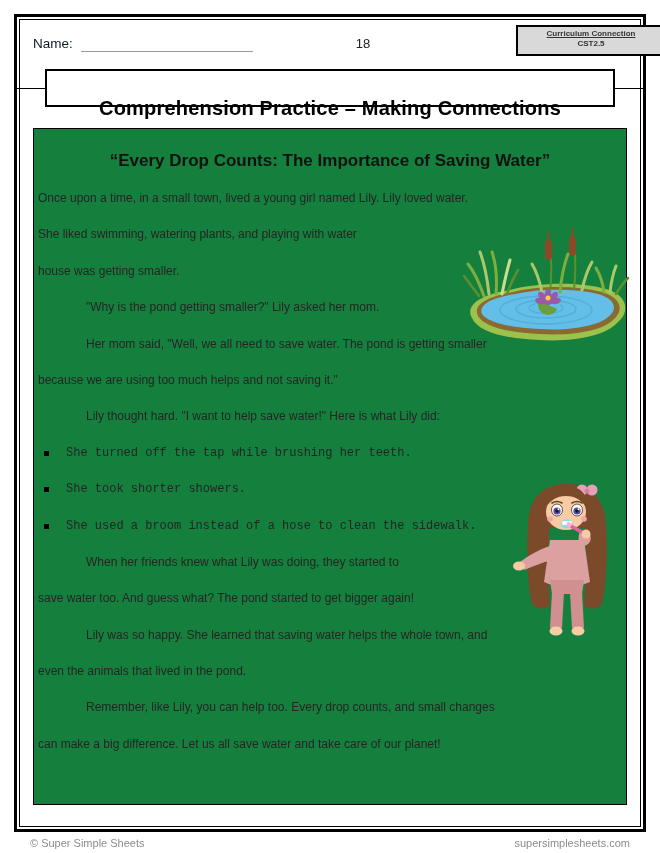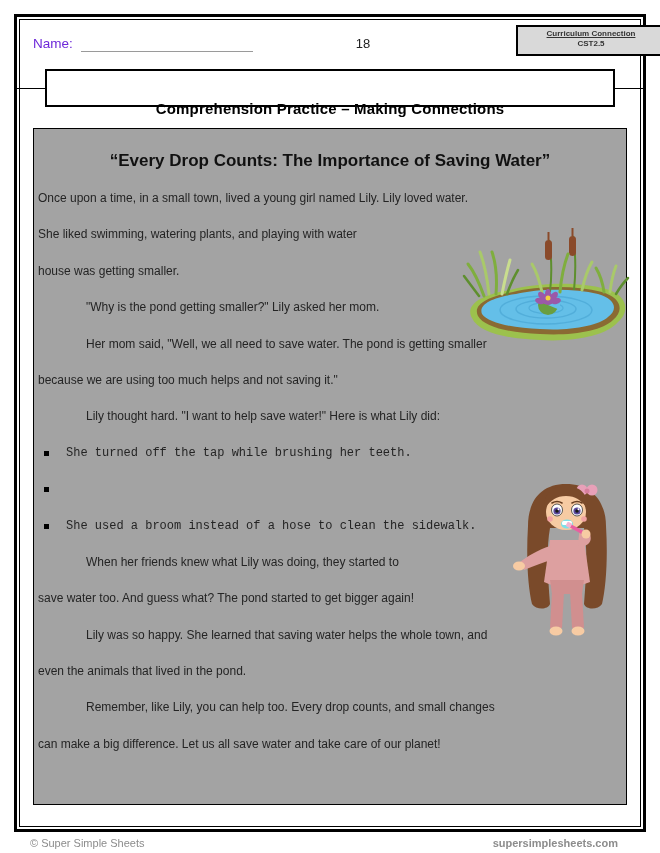--- a/index.html
+++ b/index.html
@@ -4,49 +4,49 @@
 <style>
   html,body{margin:0;padding:0;background:#ffffff;}
   body{width:660px;height:853px;position:relative;font-family:"Liberation Sans",sans-serif;color:#1f1f1f;overflow:hidden;}
 
   
   .frame-outer{position:absolute;left:14px;top:14px;width:626px;height:812px;border:3px solid #000;background:#fff;}
   .frame-inner{position:absolute;left:2px;top:2px;right:2px;bottom:2px;border:1.5px solid #000;}
 
   
   .name-row{position:absolute;left:33px;top:34px;width:594px;height:22px;}
-  .name-label{position:absolute;left:0;top:2px;font-size:13.5px;color:#6d28d9;}
+  .name-label{position:absolute;left:0;top:2px;font-size:13.5px;color:#0f172a;}
   .name-line{position:absolute;left:48px;top:17px;width:172px;border-bottom:1.5px solid #9a9a9a;}
   .page-number{position:absolute;left:280px;top:2px;width:100px;text-align:center;font-size:13px;color:#222;}
   .curriculum-box{position:absolute;left:483px;top:-9px;width:150px;height:31px;background:#d9d9d9;border:2px solid #000;box-sizing:border-box;text-align:center;padding-top:2px;}
   .curriculum-label{font-size:8px;font-weight:bold;color:#333;text-decoration:underline;display:block;line-height:10px;}
   .curriculum-code{font-size:8px;font-weight:bold;color:#333;display:block;line-height:10px;}
 
   
   .title-rule{position:absolute;left:17px;top:88px;width:626px;border-top:1.5px solid #000;}
   .title-box{position:absolute;left:45px;top:69px;width:570px;height:38px;background:#fff;border:2px solid #000;box-sizing:border-box;display:flex;align-items:center;justify-content:center;}
-  .title-box span{font-size:15px;font-weight:bold;letter-spacing:0.2px;color:#000;margin-top:41px;}
-
-  
-  .story-box{position:absolute;left:33px;top:128px;width:594px;height:677px;border:1.5px solid #000;box-sizing:border-box;background:#a3a3a3;}
+  .title-box span{font-size:20px;font-weight:bold;letter-spacing:0.2px;color:#000;margin-top:41px;}
+
+  
+  .story-box{position:absolute;left:33px;top:128px;width:594px;height:677px;border:1.5px solid #000;box-sizing:border-box;background:#15803d;}
   .story-title{position:absolute;left:0;top:22px;width:100%;text-align:center;font-size:17px;font-weight:bold;color:#111;}
   .story-lines{position:absolute;left:4px;top:62px;width:586px;}
   .story-line{height:36.4px;font-size:12px;color:#242424;white-space:nowrap;position:relative;}
   .story-line.indent{padding-left:48px;}
   .story-line.bullet{padding-left:28px;font-family:Liberation Mono, monospace;}
   .bullet-marker{position:absolute;left:6px;top:5px;width:5px;height:5px;background:#000;display:inline-block;}
 
   
   .pond-illustration{position:absolute;left:458px;top:226px;width:178px;height:120px;}
   .girl-illustration{position:absolute;left:506px;top:478px;width:122px;height:172px;}
 
   
   .footer{position:absolute;left:30px;top:837px;width:600px;height:16px;font-size:11px;color:#8c8c8c;}
   .footer-left{position:absolute;left:0;top:0;}
-  .footer-right{position:absolute;right:12px;top:0;font-weight:bold;}
+  .footer-right{position:absolute;right:0;top:0;}
 </style>
 </head>
 <body>
 
 <div class="frame-outer">
   <div class="frame-inner"></div>
 </div>
 
 <div class="name-row">
   <span class="name-label">Name:</span>
@@ -67,21 +67,21 @@
   <div class="story-title">“Every Drop Counts: The Importance of Saving Water”</div>
   <div class="story-lines" id="story-lines">
       <div class="story-line"><span>Once upon a time, in a small town, lived a young girl named Lily. Lily loved water.</span></div>
       <div class="story-line"><span>She liked swimming, watering plants, and playing with water</span></div>
       <div class="story-line"><span>house was getting smaller.</span></div>
       <div class="story-line indent"><span>"Why is the pond getting smaller?" Lily asked her mom.</span></div>
       <div class="story-line indent"><span>Her mom said, "Well, we all need to save water. The pond is getting smaller</span></div>
       <div class="story-line"><span>because we are using too much helps and not saving it."</span></div>
       <div class="story-line indent"><span>Lily thought hard. "I want to help save water!" Here is what Lily did:</span></div>
       <div class="story-line bullet"><span class="bullet-marker"></span><span>She turned off the tap while brushing her teeth.</span></div>
-      <div class="story-line bullet"><span class="bullet-marker"></span></div>
+      <div class="story-line bullet"><span class="bullet-marker"></span><span>She took shorter showers.</span></div>
       <div class="story-line bullet"><span class="bullet-marker"></span><span>She used a broom instead of a hose to clean the sidewalk.</span></div>
       <div class="story-line indent"><span>When her friends knew what Lily was doing, they started to</span></div>
       <div class="story-line"><span>save water too. And guess what? The pond started to get bigger again!</span></div>
       <div class="story-line indent"><span>Lily was so happy. She learned that saving water helps the whole town, and</span></div>
       <div class="story-line"><span>even the animals that lived in the pond.</span></div>
       <div class="story-line indent"><span>Remember, like Lily, you can help too. Every drop counts, and small changes</span></div>
       <div class="story-line"><span>can make a big difference. Let us all save water and take care of our planet!</span></div>
     </div>
 </div>
 

